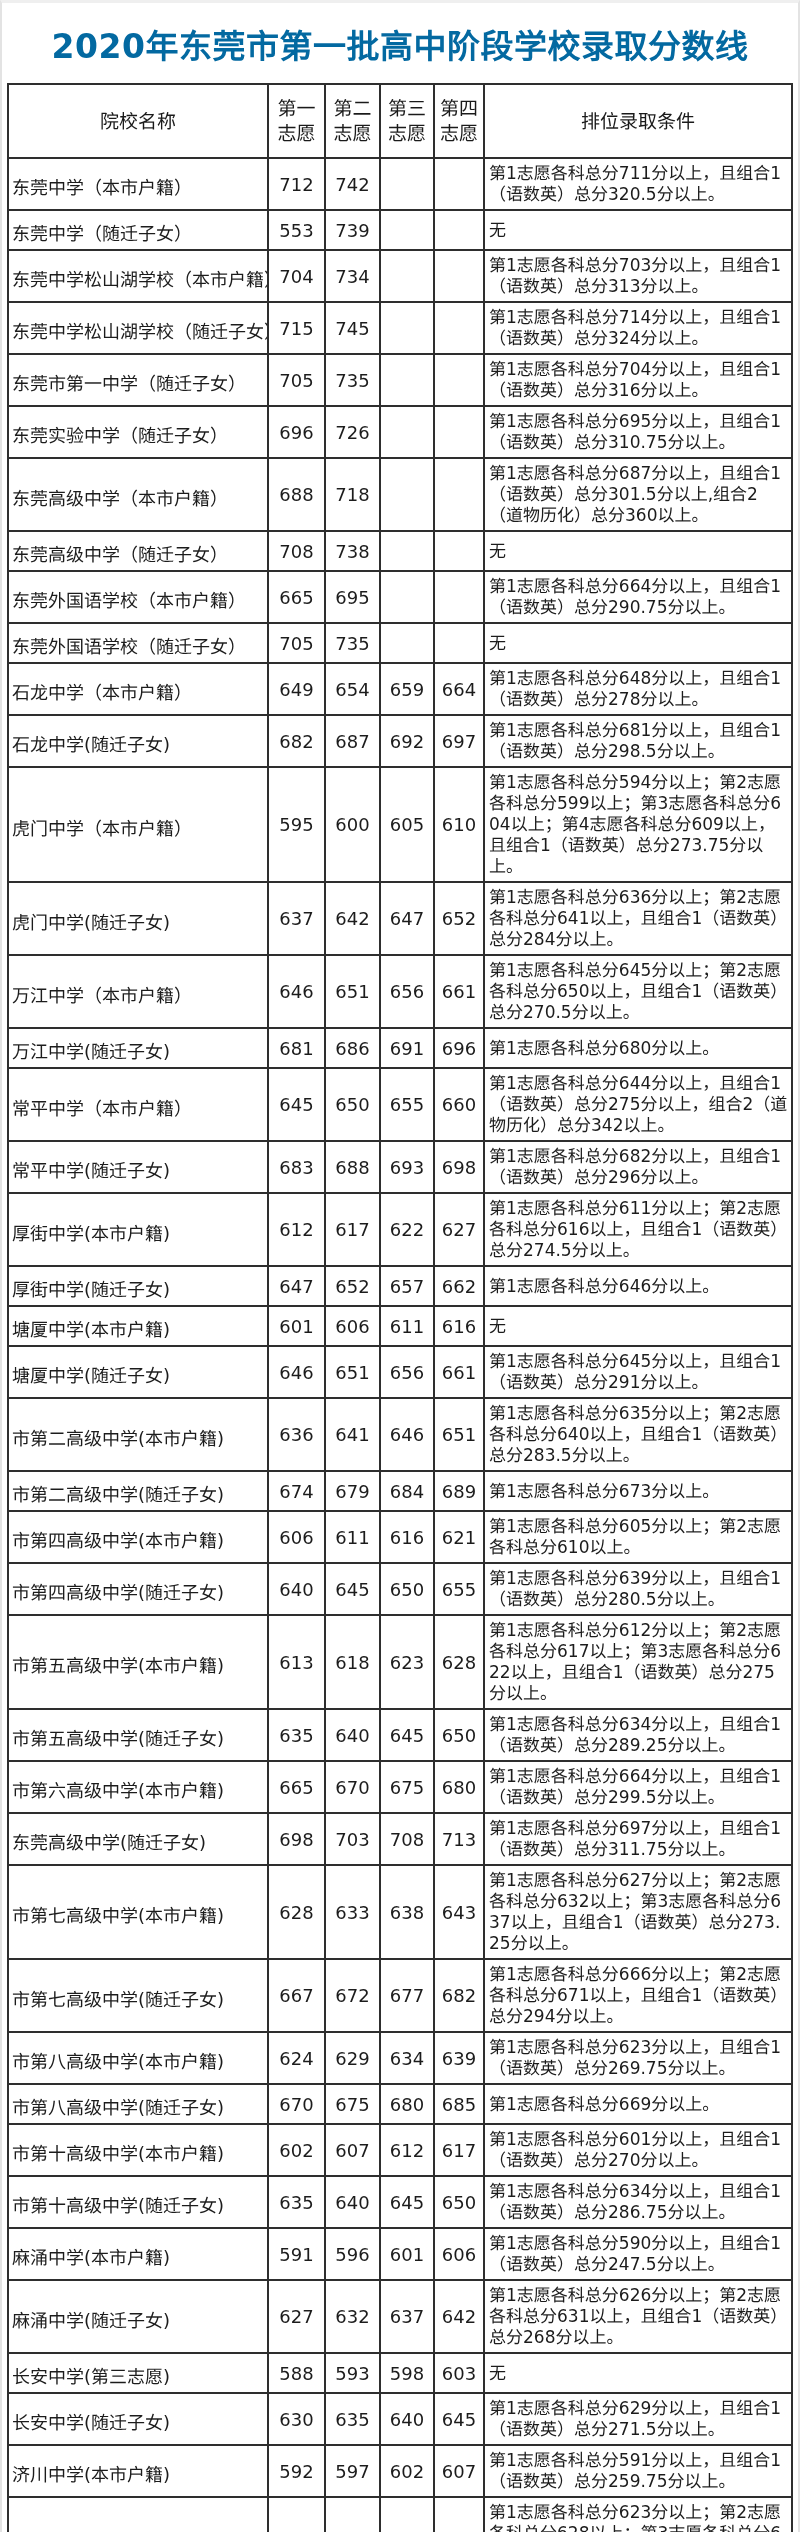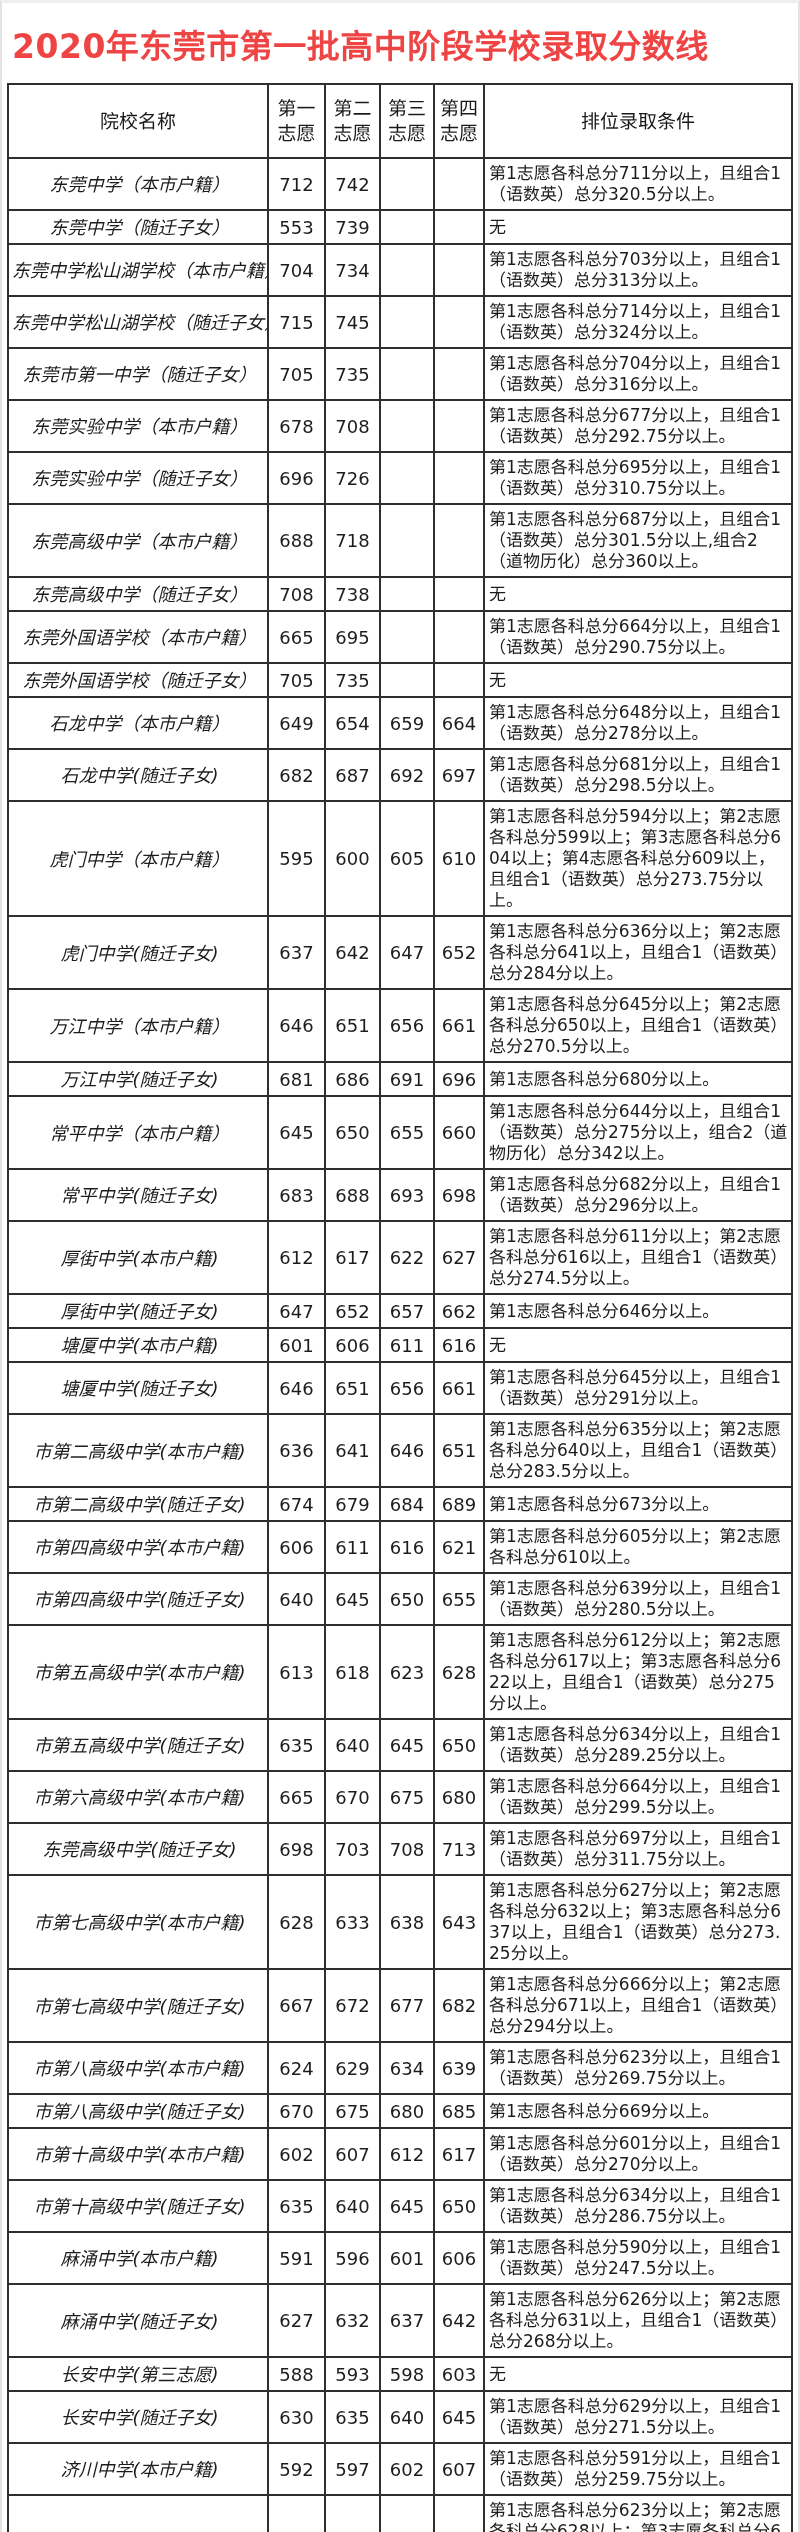--- a/index.html
+++ b/index.html
@@ -14,21 +14,22 @@
     box-sizing: border-box;
     background: #ffffff;
     border-left: 2px solid #e3e3e3;
     border-right: 2px solid #e3e3e3;
     border-top: 3px solid #efefef;
     min-height: 2529px;
   }
   .page-title {
     font-size: 33px;
     font-weight: bold;
-    color: #ef4444;
+    color: #0369a1;
+    text-align: center;
     margin: 0;
     padding: 17px 10px 15px 10px;
     letter-spacing: 0.5px;
     white-space: nowrap;
   }
   table.score-table {
     width: 784px;
     margin: 0 auto;
     border-collapse: collapse;
     table-layout: fixed;
@@ -50,25 +51,24 @@
     font-weight: normal;
     font-size: 19px;
     line-height: 25px;
     text-align: center;
     padding: 11px 1px;
     color: #1a1a1a;
   }
   td.name-cell {
     font-size: 18px;
     line-height: 22px;
-    padding: 6px 0 4px 3px;
+    padding: 12px 0 4px 3px;
     white-space: nowrap;
     overflow: hidden;
-    text-align: center;
-    font-style: italic;
+    text-align: left;
   }
   td.score-cell {
     font-size: 18px;
     text-align: center;
     padding: 4px 0;
   }
   td.cond-cell {
     font-size: 17px;
     line-height: 21px;
     padding: 4px 0 4px 4px;
@@ -142,28 +142,20 @@
 
     <tr>
       <td class="name-cell">东莞市第一中学（随迁子女）</td>
       <td class="score-cell">705</td>
       <td class="score-cell">735</td>
       <td class="score-cell"></td>
       <td class="score-cell"></td>
       <td class="cond-cell">第1志愿各科总分704分以上，且组合1（语数英）总分316分以上。</td>
     </tr>
 
-    <tr>
-      <td class="name-cell">东莞实验中学（本市户籍）</td>
-      <td class="score-cell">678</td>
-      <td class="score-cell">708</td>
-      <td class="score-cell"></td>
-      <td class="score-cell"></td>
-      <td class="cond-cell">第1志愿各科总分677分以上，且组合1（语数英）总分292.75分以上。</td>
-    </tr>
 
     <tr>
       <td class="name-cell">东莞实验中学（随迁子女）</td>
       <td class="score-cell">696</td>
       <td class="score-cell">726</td>
       <td class="score-cell"></td>
       <td class="score-cell"></td>
       <td class="cond-cell">第1志愿各科总分695分以上，且组合1（语数英）总分310.75分以上。</td>
     </tr>
 

